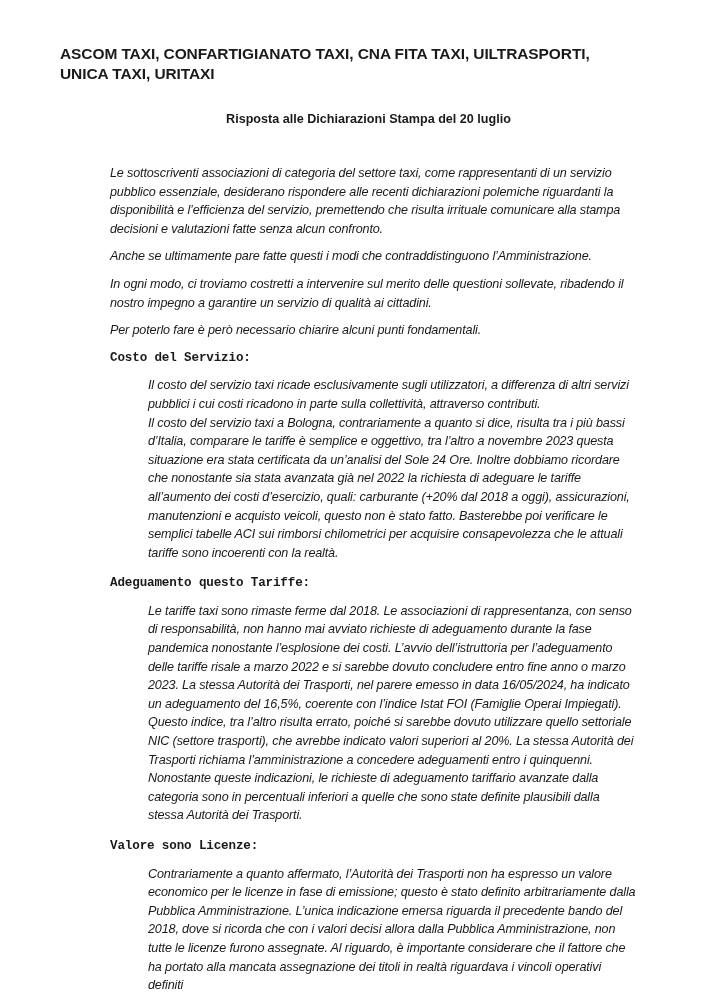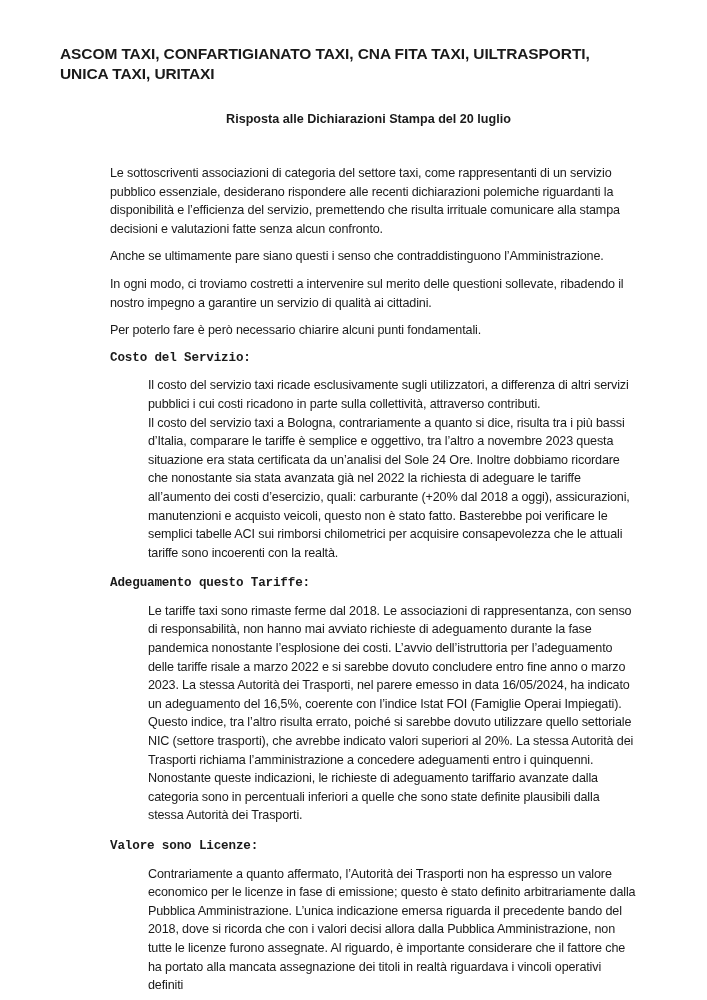--- a/index.html
+++ b/index.html
@@ -16,38 +16,38 @@
   }
   .subtitle {
     position: absolute; left: 0; width: 707px; top: 111px;
     text-align: center; font-weight: bold; font-size: 12.6px; line-height: 16px;
     padding-left: 30px; box-sizing: border-box;
   }
   .body {
     position: absolute; left: 110px; width: 520px; top: 164px;
     font-size: 12.6px; line-height: 18.6px; letter-spacing: -0.15px;
   }
-  .p { margin: 0 0 9px 0; }
+  .p { margin: 0 0 9px 0; font-style: italic; }
   .h { font-weight: bold; margin: 0 0 9px 0; font-family: Liberation Mono, monospace; }
   .indent { margin: 0 12px 12px 38px; width: 490px; }
   .indent .p { margin: 0; }
 </style>
 </head>
 <body>
 
 <div class="page">
   <div class="title">
     <div>ASCOM TAXI, CONFARTIGIANATO TAXI, CNA FITA TAXI, UILTRASPORTI,</div>
     <div>UNICA TAXI, URITAXI</div>
   </div>
   <div class="subtitle">Risposta alle Dichiarazioni Stampa del 20 luglio</div>
 
   <div class="body">
     <p class="p">Le sottoscriventi associazioni di categoria del settore taxi, come rappresentanti di un servizio pubblico essenziale, desiderano rispondere alle recenti dichiarazioni polemiche riguardanti la disponibilità e l’efficienza del servizio, premettendo che risulta irrituale comunicare alla stampa decisioni e valutazioni fatte senza alcun confronto.</p>
-    <p class="p">Anche se ultimamente pare siano questi i senso che contraddistinguono l’Amministrazione.</p>
+    <p class="p">Anche se ultimamente pare fatte questi i modi che contraddistinguono l’Amministrazione.</p>
     <p class="p">In ogni modo, ci troviamo costretti a intervenire sul merito delle questioni sollevate, ribadendo il nostro impegno a garantire un servizio di qualità ai cittadini.</p>
     <p class="p">Per poterlo fare è però necessario chiarire alcuni punti fondamentali.</p>
 
     <div>
       <p class="h">Costo del Servizio:</p>
       <div class="indent">
         <p class="p">Il costo del servizio taxi ricade esclusivamente sugli utilizzatori, a differenza di altri servizi pubblici i cui costi ricadono in parte sulla collettività, attraverso contributi.</p>
         <p class="p">Il costo del servizio taxi a Bologna, contrariamente a quanto si dice, risulta tra i più bassi d’Italia, comparare le tariffe è semplice e oggettivo, tra l’altro a novembre 2023 questa situazione era stata certificata da un’analisi del Sole 24 Ore. Inoltre dobbiamo ricordare che nonostante sia stata avanzata già nel 2022 la richiesta di adeguare le tariffe all’aumento dei costi d’esercizio, quali: carburante (+20% dal 2018 a oggi), assicurazioni, manutenzioni e acquisto veicoli, questo non è stato fatto. Basterebbe poi verificare le semplici tabelle ACI sui rimborsi chilometrici per acquisire consapevolezza che le attuali tariffe sono incoerenti con la realtà.</p>
       </div>
     </div>

